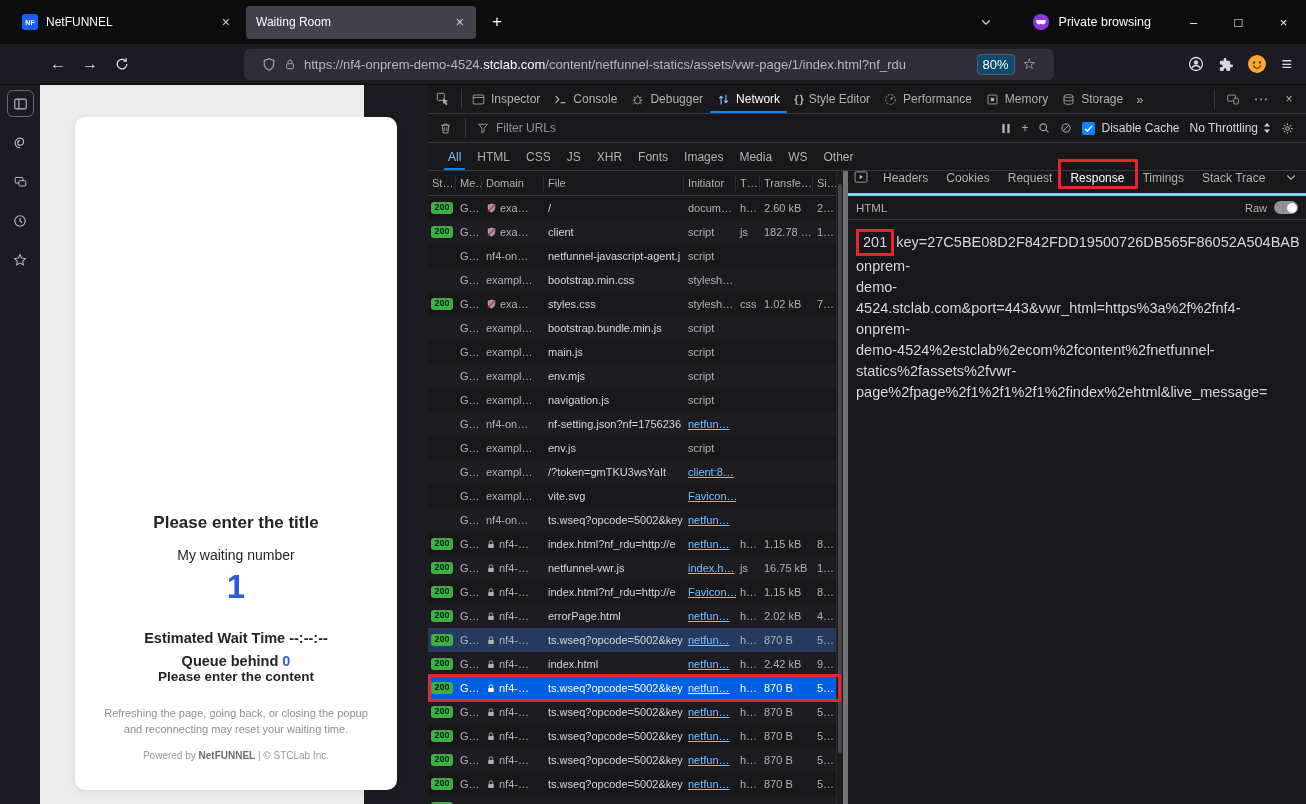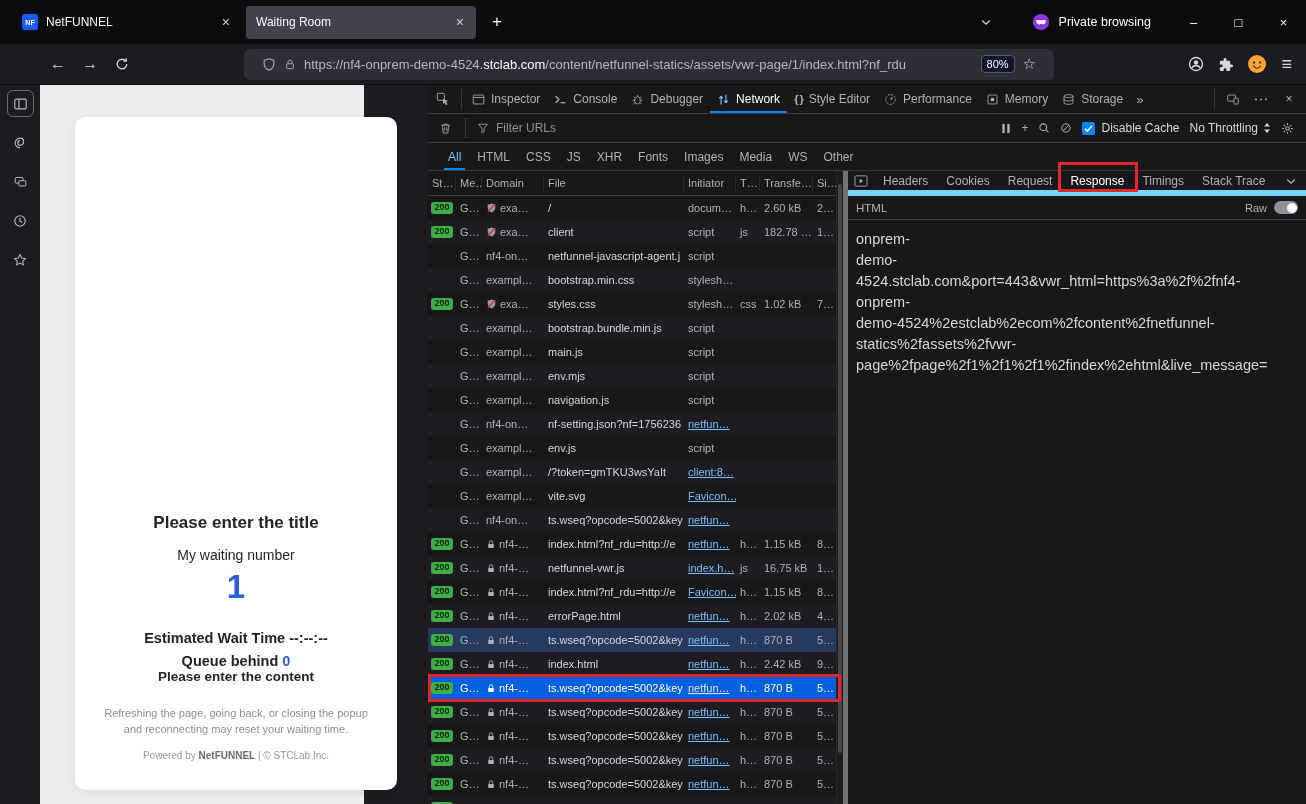--- a/index.html
+++ b/index.html
@@ -22,21 +22,21 @@
   .private{display:flex;align-items:center;gap:9px;color:#fbfbfe;font-size:12.5px;margin-right:20px}
   .wc{width:45px;height:44px;display:flex;align-items:center;justify-content:center;color:#fbfbfe;font-size:13px}
 
   
   .navbar{position:absolute;top:44px;left:0;right:0;height:41px;background:#1c1b22;display:flex;align-items:center;border-bottom:1px solid #0c0c0d}
   .nav-btn{width:32px;height:30px;display:flex;align-items:center;justify-content:center;color:#d7d7e0;font-size:16px;border-radius:4px}
   .nav-btn.backb{margin-left:42px}
   .urlbar{margin-left:106px;width:810px;height:31px;background:#2f2e38;border-radius:6px;display:flex;align-items:center;padding:0 18px;gap:8px;color:#a9a9b4}
   .url-text{flex:1;font-size:13px;white-space:nowrap;overflow:hidden;color:#b6b6c0}
   .url-text .dom{color:#fbfbfe}
-  .zoom-badge{font-size:11px;color:#fbfbfe;background:#0f172a;border:1px solid #5b5b66;border-radius:4px;padding:2px 5px;white-space:nowrap}
+  .zoom-badge{font-size:13px;color:#fbfbfe;background:#0c4a6e;border:1px solid #5b5b66;border-radius:4px;padding:2px 5px;white-space:nowrap}
   .star-btn{color:#d0d0d6;font-size:15px}
   .nav-right{margin-left:auto;display:flex;align-items:center;gap:14px;margin-right:14px;color:#d7d7e0}
   .menu-btn{font-size:18px}
 
   
   .fxsidebar{position:absolute;top:85px;left:0;width:40px;bottom:0;background:#1c1b22;display:flex;flex-direction:column;align-items:center;padding-top:5px;gap:12px;color:#b9b9c3}
   .sb-btn{width:27px;height:27px;display:flex;align-items:center;justify-content:center;border-radius:6px}
   .sb-btn.boxed{border:1px solid #6a6a75}
 
   
@@ -99,21 +99,21 @@
   .trunc{white-space:nowrap;overflow:hidden;display:block}
   .c-status{display:flex;justify-content:center;padding:0 2px}
   .badge{background:#3fae49;color:#07250b;font-weight:bold;font-size:9px;padding:1px 3px;border-radius:3px;display:inline-block;line-height:1.1}
   .c-domain{display:flex;align-items:center;gap:3px}
   .c-file{color:#d7d7db}
   .link{color:#75bfff;text-decoration:underline}
   .scrollbar{position:absolute;top:0;right:0;bottom:0;width:7px;background:#1c1c1f;border-left:1px solid #28282c}
   .scroll-thumb{position:absolute;left:1px;right:1px;top:2%;height:90%;background:#45454b;border-radius:3px}
 
   .details{flex:1;display:flex;flex-direction:column;min-width:0}
-  .d-tabs{display:flex;align-items:center;height:25px;min-height:25px;border-bottom:6px solid #7dd3fc;font-size:12px}
+  .d-tabs{display:flex;align-items:flex-start;height:25px;min-height:25px;border-bottom:3px solid #7dd3fc;font-size:12px}
   .d-iconbtn{width:26px;display:flex;align-items:center;justify-content:center}
   .d-tab{padding:0 9px;display:flex;align-items:center;position:relative;color:#b1b1b3;white-space:nowrap}
   .d-tab.active{color:#fff}
   .d-caret{margin-left:auto;padding:0 9px;display:flex;align-items:center;color:#b1b1b3}
   .d-htmlbar{display:flex;align-items:center;height:24px;min-height:24px;border-bottom:1px solid #38383d;padding:0 8px;font-size:11.5px;color:#b1b1b3}
   .rawwrap{margin-left:auto;display:flex;align-items:center;gap:7px;font-size:11px}
   .toggle{width:24px;height:13px;border-radius:7px;background:#8f8f9d;position:relative}
   .toggle::after{content:"";position:absolute;right:1.5px;top:1.5px;width:10px;height:10px;border-radius:50%;background:#fbfbfe}
   .d-body{flex:1;padding:9px 0 0 8px;font-size:14.5px;line-height:21px;color:#d7d7db;overflow:hidden}
   .resp-line{white-space:nowrap;overflow:hidden}
@@ -908,20 +908,21 @@
             </div>
         </div>
         <div class="d-htmlbar">
           <span>HTML</span>
           <span class="rawwrap">
             <span>Raw</span>
             <span class="toggle"></span>
           </span>
         </div>
         <div class="d-body">
+            <div class="resp-line"><span class="code-badge">201</span><span>key=27C5BE08D2F842FDD19500726DB565F86052A504BAB</span></div>
             <div class="resp-line">onprem-</div>
             <div class="resp-line">demo-</div>
             <div class="resp-line">4524.stclab.com&amp;port=443&amp;vwr_html=https%3a%2f%2fnf4-</div>
             <div class="resp-line">onprem-</div>
             <div class="resp-line">demo-4524%2estclab%2ecom%2fcontent%2fnetfunnel-</div>
             <div class="resp-line">statics%2fassets%2fvwr-</div>
             <div class="resp-line">page%2fpage%2f1%2f1%2f1%2findex%2ehtml&amp;live_message=</div>
           </div>
       </div>
     </div>

